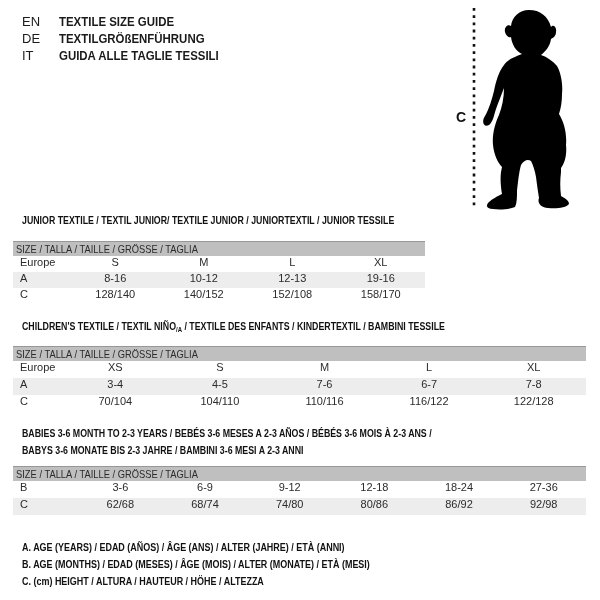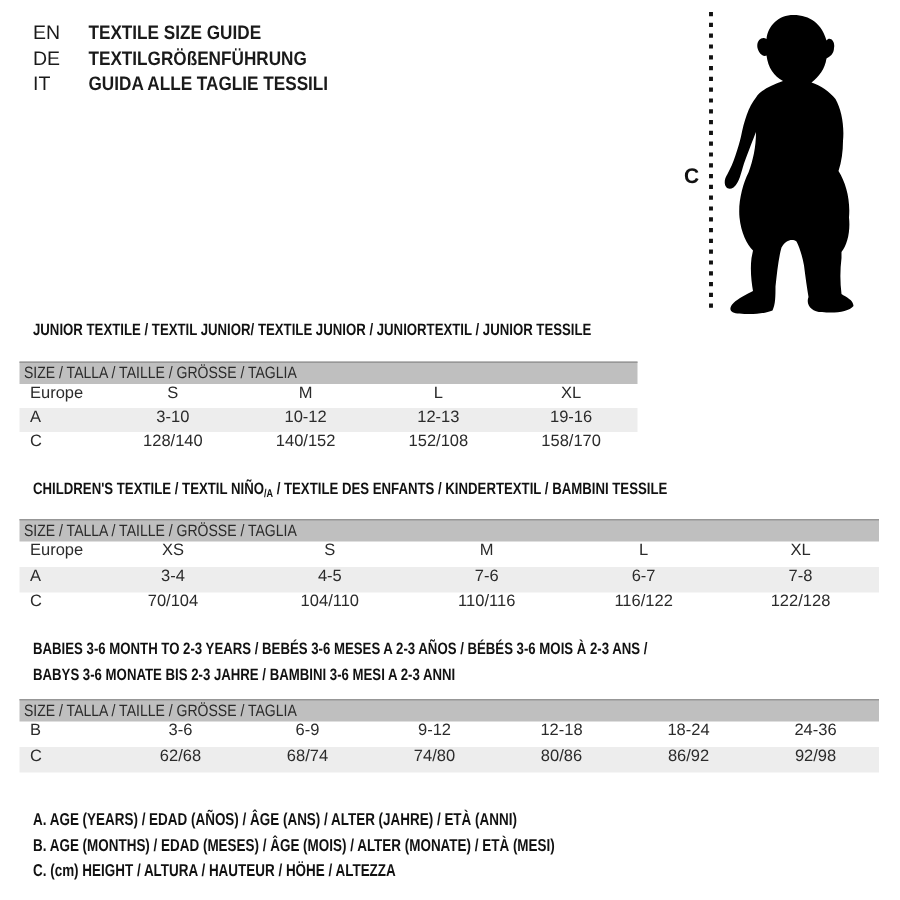--- a/index.html
+++ b/index.html
@@ -120,21 +120,21 @@
   </div>
   <div class="trow">
     <div class="tlabel">Europe</div>
     <div class="tcell">S</div>
     <div class="tcell">M</div>
     <div class="tcell">L</div>
     <div class="tcell">XL</div>
   </div>
   <div class="trow shaded">
     <div class="tlabel">A</div>
-    <div class="tcell">3-10</div>
+    <div class="tcell">8-16</div>
     <div class="tcell">10-12</div>
     <div class="tcell">12-13</div>
     <div class="tcell">19-16</div>
   </div>
   <div class="trow">
     <div class="tlabel">C</div>
     <div class="tcell">128/140</div>
     <div class="tcell">140/152</div>
     <div class="tcell">152/108</div>
     <div class="tcell">158/170</div>
@@ -182,21 +182,21 @@
   <div class="bar">
     <span class="bar-text">SIZE / TALLA / TAILLE / GRÖSSE / TAGLIA</span>
   </div>
   <div class="trow">
     <div class="tlabel">B</div>
     <div class="tcell">3-6</div>
     <div class="tcell">6-9</div>
     <div class="tcell">9-12</div>
     <div class="tcell">12-18</div>
     <div class="tcell">18-24</div>
-    <div class="tcell">24-36</div>
+    <div class="tcell">27-36</div>
   </div>
   <div class="trow shaded">
     <div class="tlabel">C</div>
     <div class="tcell">62/68</div>
     <div class="tcell">68/74</div>
     <div class="tcell">74/80</div>
     <div class="tcell">80/86</div>
     <div class="tcell">86/92</div>
     <div class="tcell">92/98</div>
   </div>

